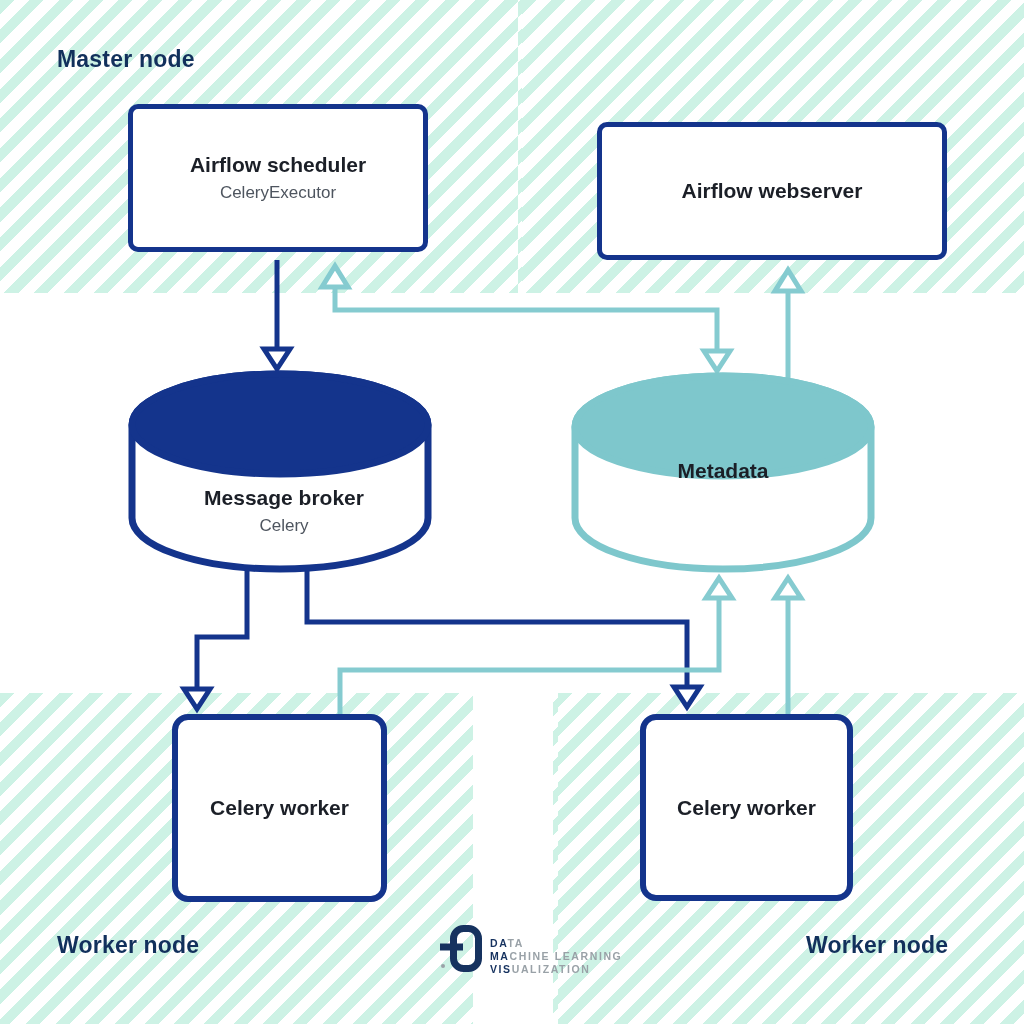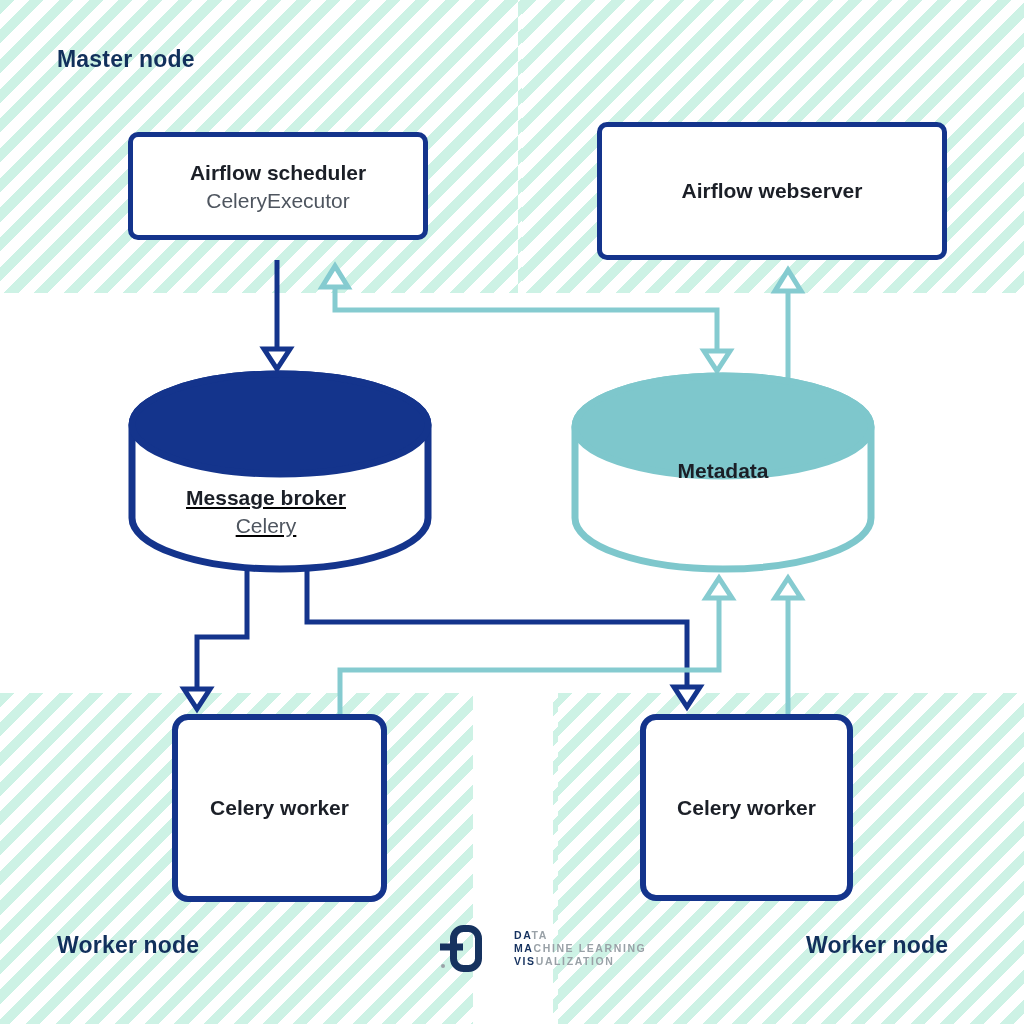--- a/index.html
+++ b/index.html
@@ -22,37 +22,37 @@
   }
   #label-master{left:57px;top:46px;}
   #label-worker-left{left:57px;top:932px;}
   #label-worker-right{left:806px;top:932px;}
 
   .node-box{
     position:absolute;background:#ffffff;border:5px solid #14348c;border-radius:10px;
     display:flex;flex-direction:column;align-items:center;justify-content:center;
     text-align:center;box-sizing:border-box;
   }
-  #box-scheduler{left:128px;top:132px;width:300px;height:108px;}
+  #box-scheduler{left:128px;top:104px;width:300px;height:148px;}
   #box-webserver{left:597px;top:122px;width:350px;height:138px;}
   #box-worker-left{left:172px;top:714px;width:215px;height:188px;border-width:6px;border-radius:16px;}
   #box-worker-right{left:640px;top:714px;width:213px;height:187px;border-width:6px;border-radius:16px;}
 
   .node-title{color:#1b1f27;font-weight:700;font-size:21px;line-height:28px;}
-  .node-sub{color:#4e555f;font-weight:400;font-size:21px;line-height:27px;}
+  .node-sub{color:#4e555f;font-weight:400;font-size:17px;line-height:27px;}
 
   svg#diagram{position:absolute;left:0;top:0;}
 
   .cyl-text{
     position:absolute;text-align:center;
   }
-  #broker-text{left:136px;top:484px;width:260px;text-decoration:underline;}
+  #broker-text{left:154px;top:484px;width:260px;}
   #metadata-text{left:593px;top:457px;width:260px;}
 
-  .logo{position:absolute;left:438px;top:920px;display:flex;align-items:center;gap:24px;}
+  .logo{position:absolute;left:438px;top:920px;display:flex;align-items:flex-end;}
   .logo-lines{margin-left:6px;}
   .logo-line{font-size:10.5px;font-weight:700;letter-spacing:1.6px;line-height:13px;white-space:nowrap;}
   .logo-strong{color:#16325f;}
   .logo-rest{color:#99a1a7;}
 </style>
 </head>
 <body>
 
 <div class="band" id="band-top-left"></div>
 <div class="band" id="band-top-right"></div>

